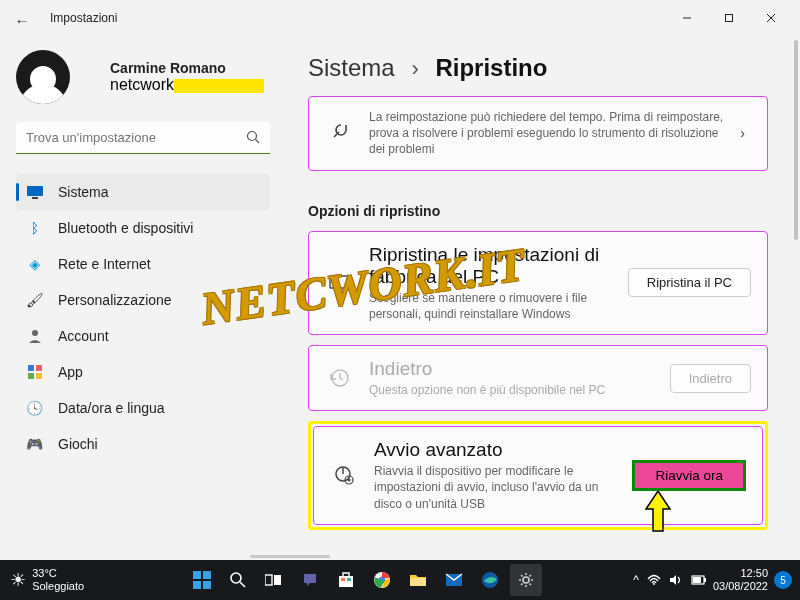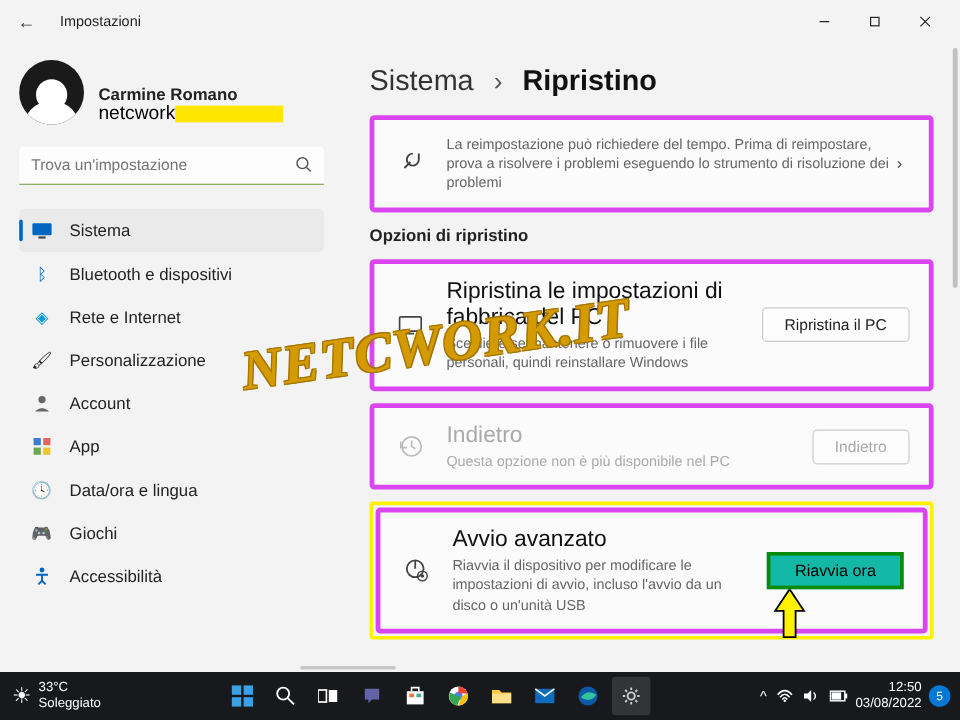--- a/index.html
+++ b/index.html
@@ -6,61 +6,61 @@
 body { width: 800px; height: 600px; background: #f3f3f3; overflow: hidden; position: relative; }
 
 .titlebar { height: 36px; display: flex; align-items: center; padding: 0 8px; background: #f3f3f3; }
 .back-btn { width: 28px; height: 28px; display: flex; align-items: center; justify-content: center; cursor: pointer; font-size: 15px; color: #333; }
 .titlebar-title { margin-left: 14px; font-size: 12px; color: #222; }
 .win-controls { margin-left: auto; display: flex; gap: 0; }
 .win-btn { width: 42px; height: 28px; display: flex; align-items: center; justify-content: center; font-size: 11px; cursor: pointer; }
 
 .main-area { display: flex; height: 524px; }
 .sidebar { width: 280px; padding: 14px 10px 0 16px; overflow-y: auto; }
-.profile { display: flex; align-items: flex-end; margin-bottom: 18px; }
+.profile { display: flex; align-items: center; margin-bottom: 18px; gap: 28px; }
 .avatar { width: 54px; height: 54px; border-radius: 50%; background: #1a1a1a; display: flex; align-items: flex-end; justify-content: center; overflow: hidden; }
 .avatar-inner { width: 26px; height: 26px; border-radius: 50%; background: #fff; margin-bottom: 12px; position: relative; }
 .avatar-shoulders { position: absolute; bottom: -18px; left: -11px; width: 48px; height: 26px; background: #fff; border-radius: 24px 24px 0 0; }
 .profile-text { margin-left: 12px; }
 .profile-name { font-size: 14px; font-weight: 600; color: #222; }
 .profile-email { font-size: 12px; color: #555; background: #ffe600; padding: 0 2px; display: inline-block; }
 .email-pre { background: none; padding: 0; }
 
 .search-box { position: relative; margin-bottom: 20px; }
 .search-input { width: 100%; height: 32px; padding: 0 32px 0 10px; border: none; border-bottom: 1px solid #4d7c0f; background: #fdfdfd; font-size: 13px; outline: none; border-radius: 4px 4px 0 0; }
 .search-icon { position: absolute; right: 10px; top: 8px; font-size: 13px; color: #555; }
 
 .nav-list { list-style: none; }
 .nav-item { display: flex; align-items: center; height: 36px; padding: 0 10px; border-radius: 4px; cursor: pointer; font-size: 14px; color: #222; position: relative; }
 .nav-item.active { background: #eaeaea; }
 .nav-item.active::before { content: ""; position: absolute; left: 0; top: 9px; width: 3px; height: 18px; background: #0067c0; border-radius: 2px; }
 .nav-icon { width: 18px; height: 18px; margin-right: 14px; display: flex; align-items: center; justify-content: center; font-size: 14px; }
 
-.content { flex: 1; padding: 18px 22px 0 28px; overflow-y: auto; }
+.content { flex: 1; padding: 18px 32px 0 28px; overflow-y: auto; }
 .breadcrumb { font-size: 24px; margin-bottom: 14px; }
 .breadcrumb-parent { font-weight: 400; color: #333; }
 .breadcrumb-sep { margin: 0 10px; color: #555; font-size: 22px; }
 .breadcrumb-current { font-weight: 600; color: #111; }
 
-.card { background: #fbfbfb; border: 4px solid #d946ef; border-radius: 4px; padding: 12px 16px; margin-bottom: 10px; display: flex; align-items: center; }
+.card { background: #fbfbfb; border: 1px solid #d946ef; border-radius: 4px; padding: 12px 16px; margin-bottom: 10px; display: flex; align-items: center; }
 .card-icon { width: 28px; margin-right: 16px; color: #444; display: flex; align-items: center; justify-content: center; }
 .card-body { flex: 1; }
 .card-title { font-size: 19px; color: #111; margin-bottom: 2px; }
 .card-desc { font-size: 12px; color: #666; line-height: 1.35; }
 .card-action { margin-left: 14px; }
 .card-chevron { font-size: 14px; color: #444; cursor: pointer; padding: 0 6px; }
 .action-btn { padding: 6px 18px; background: #fdfdfd; border: 1px solid #ccc; border-radius: 4px; font-size: 13px; cursor: pointer; color: #222; }
 .action-btn.disabled { color: #aaa; cursor: default; }
 .card.disabled .card-title, .card.disabled .card-desc { color: #aaa; }
 
-.section-header { font-size: 14px; font-weight: 600; color: #222; margin: 11px 0 12px; }
+.section-header { font-size: 14px; font-weight: 600; color: #222; margin: 32px 0 12px; }
 
 .highlight-wrap { border: 3px solid #fff100; border-radius: 3px; padding: 2px; }
 .highlight-wrap .card { margin-bottom: 0; }
-.highlight-btn { border: 3px solid #0a8a0a; padding: 5px 20px; background: #14b8a6; font-size: 13.5px; cursor: pointer; }
+.highlight-btn { border: 3px solid #0a8a0a; padding: 5px 20px; background: #ec4899; font-size: 13.5px; cursor: pointer; }
 
 .watermark { position: absolute; top: 260px; left: 200px; font-size: 46px; font-weight: 900; color: #d49b00; transform: rotate(-8deg); pointer-events: none; font-style: italic; letter-spacing: 1px; text-shadow: 1px 1px 0 #a57500, -1px -1px 0 #a57500, 1px -1px 0 #a57500, -1px 1px 0 #a57500; font-family: Georgia, serif; }
 
 .arrow-annot { position: absolute; bottom: 67px; right: 128px; pointer-events: none; }
 
 .taskbar { position: absolute; bottom: 0; left: 0; right: 0; height: 40px; background: #17191c; display: flex; align-items: center; color: #fff; }
 .tb-weather { display: flex; align-items: center; padding: 0 10px; font-size: 11px; line-height: 1.15; }
 .tb-weather-icon { font-size: 18px; margin-right: 6px; }
 .tb-center { margin-left: auto; display: flex; gap: 4px; align-items: center; }
 .tb-icon { width: 32px; height: 32px; display: flex; align-items: center; justify-content: center; cursor: pointer; border-radius: 3px; font-size: 16px; }
@@ -169,29 +169,20 @@
           </span>
         <span>App</span>
       </li>
       <li class="nav-item">
         <span class="nav-icon">🕓</span>
         <span>Data/ora e lingua</span>
       </li>
       <li class="nav-item">
         <span class="nav-icon">🎮</span>
         <span>Giochi</span>
-      </li>
-      <li class="nav-item">
-        <span class="nav-icon">
-            <svg width="16" height="16">
-              <circle cx="8" cy="3" r="2" fill="#0067c0"></circle>
-              <path d="M3 7 L13 7 M8 7 L8 12 M8 12 L5 15 M8 12 L11 15" stroke="#0067c0" stroke-width="1.6" fill="none"></path>
-            </svg>
-          </span>
-        <span>Accessibilità</span>
       </li>
     </ul>
   </div>
 
   <div class="content">
     <div class="breadcrumb">
       <span class="breadcrumb-parent">Sistema</span>
       <span class="breadcrumb-sep">›</span>
       <span class="breadcrumb-current">Ripristino</span>
     </div>

